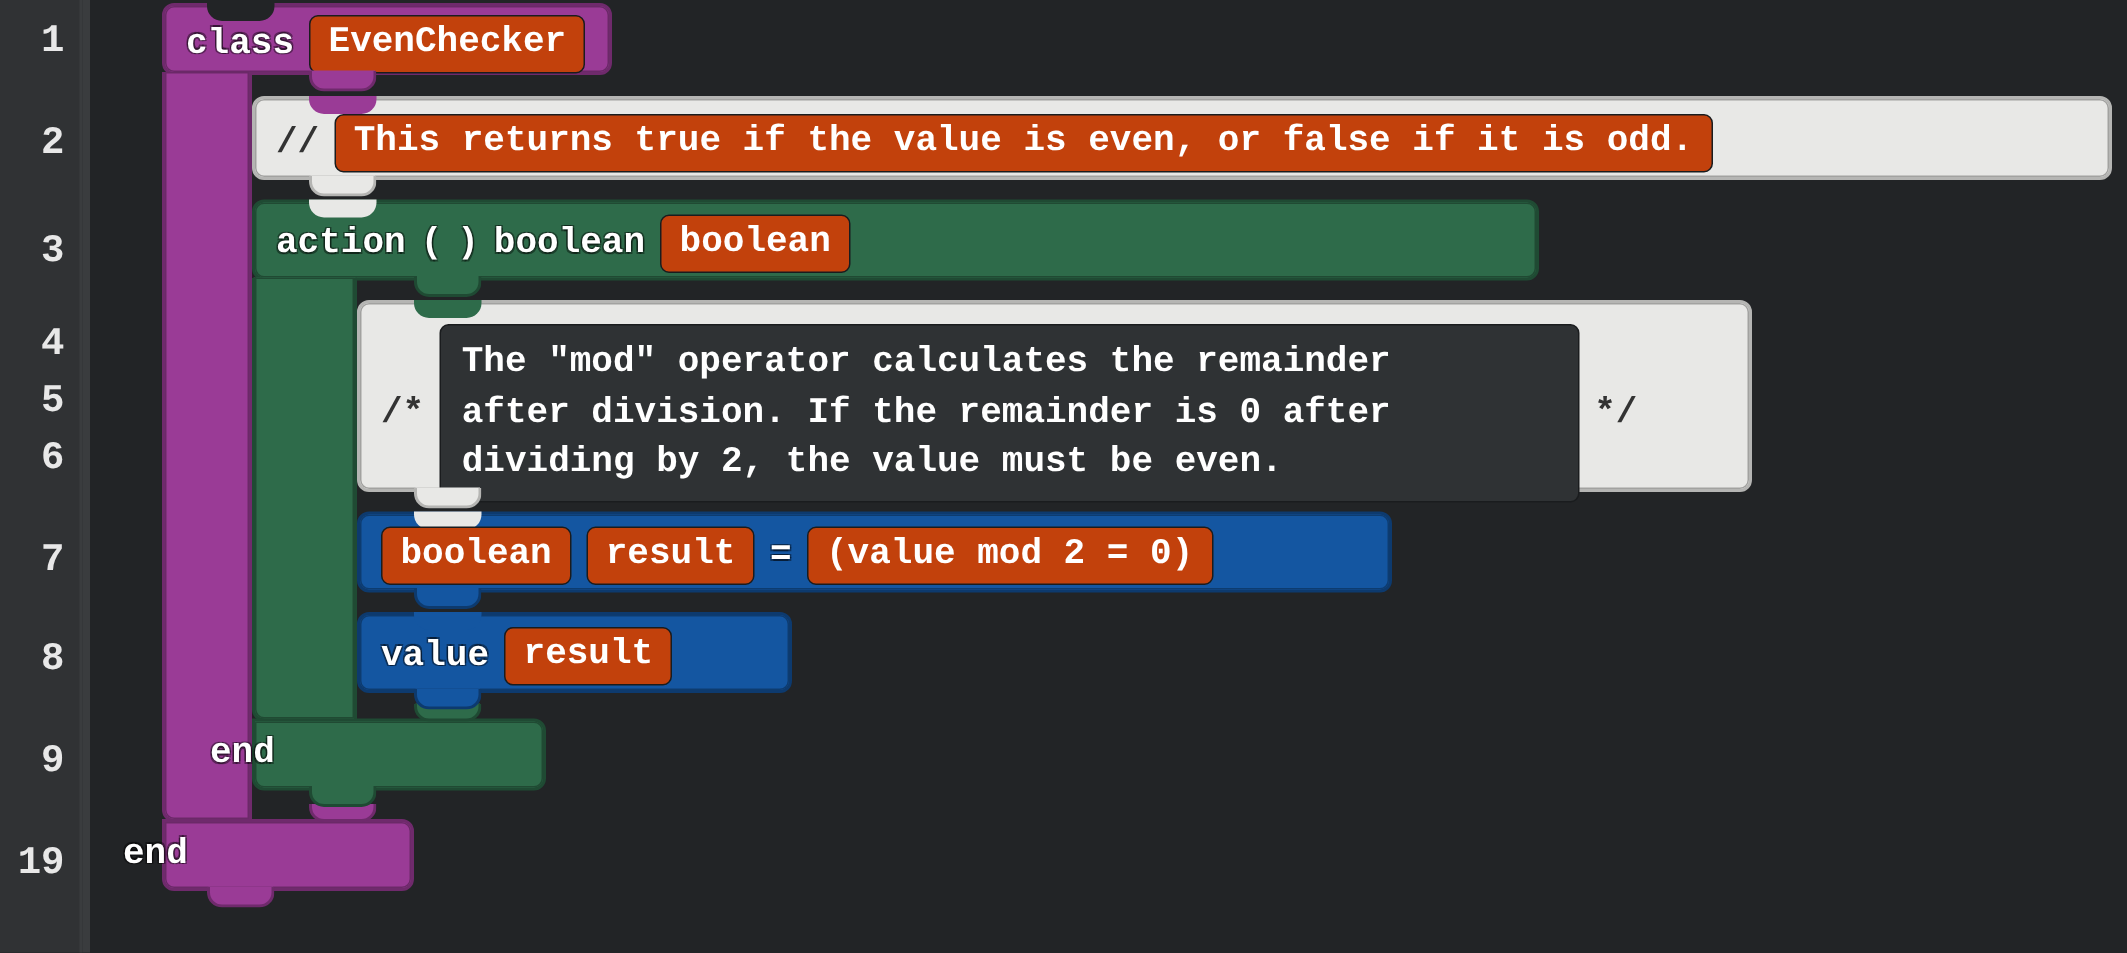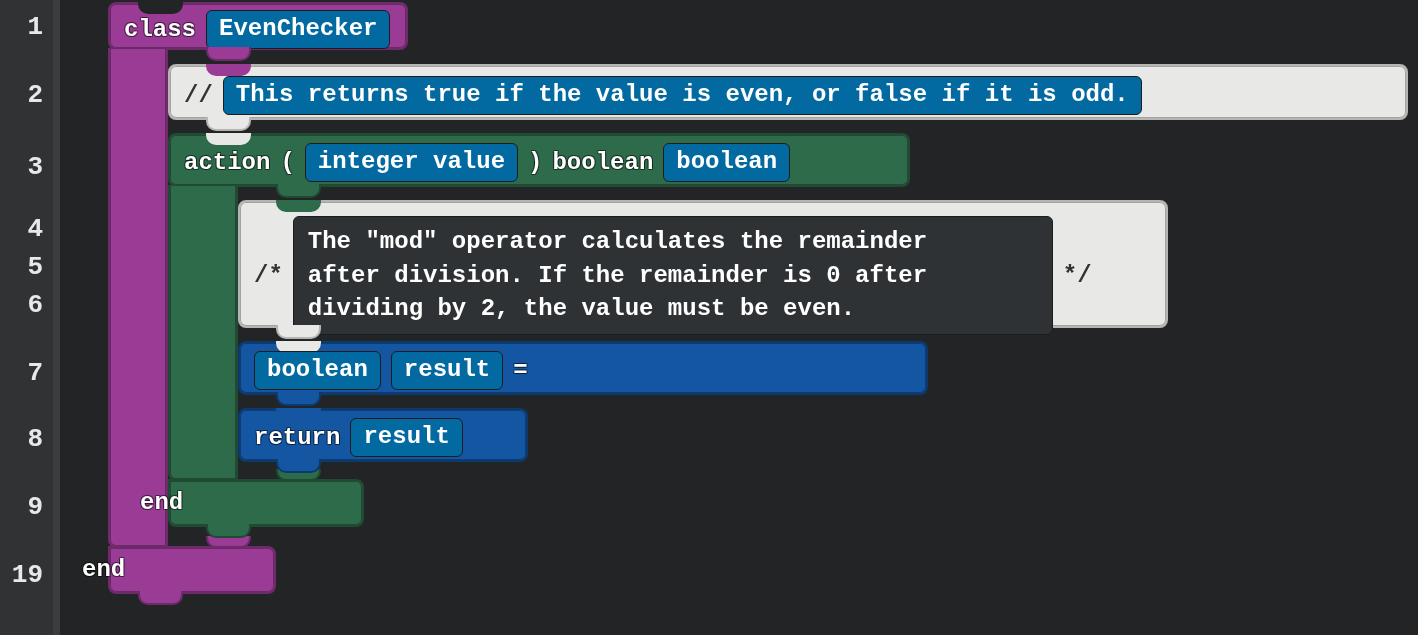--- a/index.html
+++ b/index.html
@@ -70,21 +70,21 @@
 
   
   .stmt-block {
     background: #1456a1;
     border: 2px solid #0d3a6e;
   }
 
   
   .chip {
     display: inline-block;
-    background: #0369a1;
+    background: #c2410c;
     color: #fff;
     border-radius: 6px;
     padding: 4px 12px;
     font-size: 24px;
     line-height: 1.2;
     border: 1px solid #1a1c1e;
     vertical-align: middle;
   }
   .chip-multi {
     background: #2f3234;
@@ -184,26 +184,25 @@
 
   <div class="block comment-block" style="left:108px; top:64px; width:1240px; height:56px;">
     <div class="tab-cut" style="left:36px; background:#9a3b96;"></div>
     <div class="row" style="left:0; top:10px;">
       <span class="dark-label">//</span>
       <span class="chip" style="font-size:24px;"> This returns true if the value is even, or false if it is odd.</span>
     </div>
     <div class="tab-down" style="left:36px; background:#e8e8e6; border:2px solid #b5b5b3; border-top:none;"></div>
   </div>
 
-  <div class="block action-block" style="left:108px; top:133px; width:742px; height:54px;">
+  <div class="block action-block" style="left:108px; top:133px; width:858px; height:54px;">
     <div class="tab-cut" style="left:36px; background:#e8e8e6;"></div>
     <div class="row" style="left:0; top:8px;">
       <span class="label outline-text">action</span>
       <span class="label outline-text">(</span>
-      <span class="chip">integer value</span>
       <span class="label outline-text">)</span>
       <span class="label outline-text">boolean</span>
       <span class="chip">boolean</span>
     </div>
     <div class="tab-down" style="left:106px; background:#2e6b4a; border:2px solid #1f4a33; border-top:none;"></div>
   </div>
 
   <div class="block action-block" style="left:108px; top:185px; width:70px; height:296px; border-top:none; border-radius:0 0 0 8px;"></div>
 
   <div class="block action-block" style="left:108px; top:479px; width:196px; height:48px; border-radius:0 8px 8px 8px;">
@@ -225,26 +224,27 @@
     </div>
     <div class="tab-down" style="left:36px; background:#e8e8e6; border:2px solid #b5b5b3; border-top:none;"></div>
   </div>
 
   <div class="block stmt-block" style="left:178px; top:341px; width:690px; height:54px;">
     <div class="tab-cut" style="left:36px; background:#e8e8e6;"></div>
     <div class="row" style="left:0; top:8px;">
       <span class="chip">boolean</span>
       <span class="chip">result</span>
       <span class="label outline-text">=</span>
+      <span class="chip">(value mod 2 = 0)</span>
     </div>
     <div class="tab-down" style="left:36px; background:#1456a1; border:2px solid #0d3a6e; border-top:none;"></div>
   </div>
 
   <div class="block stmt-block" style="left:178px; top:408px; width:290px; height:54px;">
     <div class="tab-cut" style="left:36px; background:#1456a1;"></div>
     <div class="row" style="left:0; top:8px;">
-      <span class="label outline-text">return</span>
+      <span class="label outline-text">value</span>
       <span class="chip">result</span>
     </div>
     <div class="tab-down" style="left:36px; background:#1456a1; border:2px solid #0d3a6e; border-top:none;"></div>
   </div>
 
 </div>
 
 </body></html>

